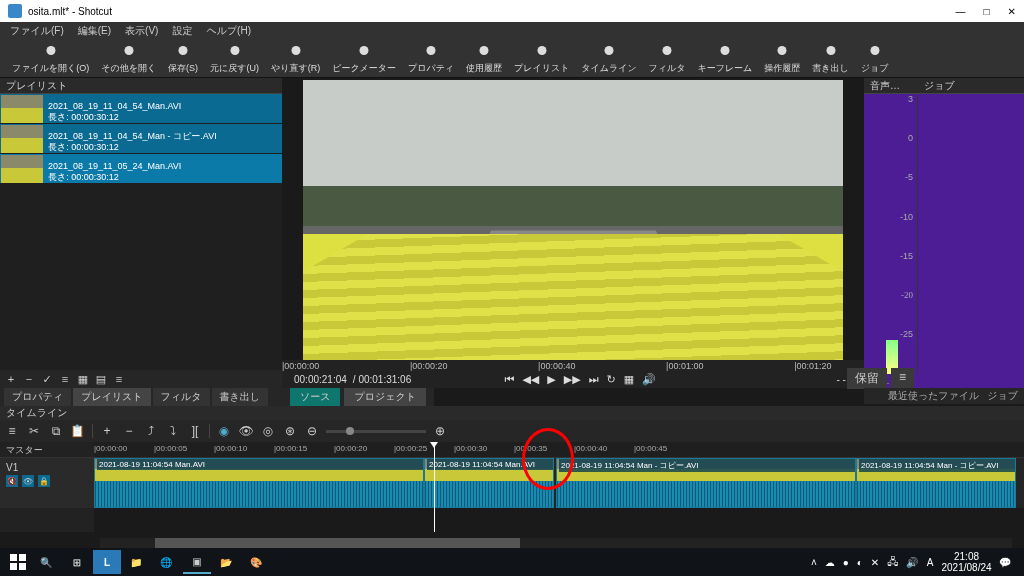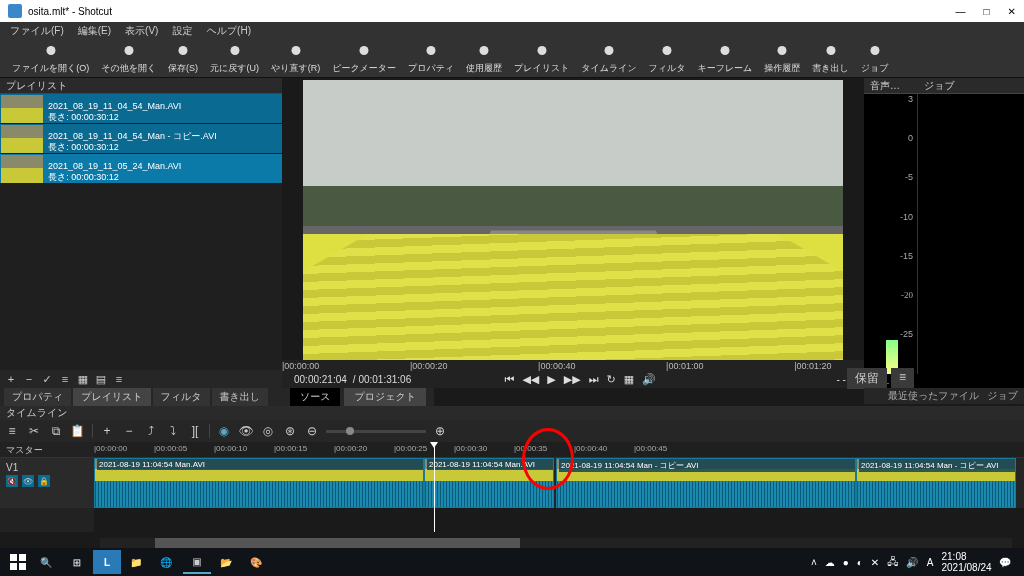--- a/index.html
+++ b/index.html
@@ -27,21 +27,21 @@
 .vid{width:540px;height:280px;background:#000;position:relative;overflow:hidden}
 .sky{position:absolute;inset:0;background:linear-gradient(#c8ccc9 0 38%,#4a5a42 38% 52%,#666 52% 55%,#dde040 55% 100%)}
 .road{position:absolute;left:34%;top:52%;width:32%;height:10%;background:#888;transform:perspective(200px) rotateX(45deg)}
 .hood{position:absolute;bottom:0;left:0;right:0;height:45%;background:repeating-linear-gradient(178deg,#e0e048 0 8px,#c8c838 8px 16px);clip-path:polygon(0 30%,12% 0,88% 0,100% 30%,100% 100%,0 100%)}
 .ruler{height:14px;background:#222;display:flex;align-items:center;padding:0 4px;color:#bbb;position:relative}
 .ruler span{position:absolute;font-size:9px}
 .transport{height:20px;background:#222;display:flex;align-items:center;padding:0 12px;gap:6px;color:#ddd}
 .transport .tc{font-size:10px}
 .transport .pbtns{margin-left:auto;margin-right:auto;display:flex;gap:8px;align-items:center}
 .transport .pbtns span{font-size:11px}
-.right{width:160px;background:#000000;display:flex}
+.right{width:160px;background:#4c1d95;display:flex}
 .meter{width:54px;display:flex;flex-direction:column}
 .meter-scale{flex:1;position:relative;border-right:1px solid #333}
 .meter-scale div{position:absolute;right:4px;font-size:9px;color:#aaa}
 .meter-bar{position:absolute;left:22px;width:12px;bottom:0;height:12%;background:linear-gradient(#8f8,#ff8)}
 .meter-lbl{text-align:center;padding:2px;font-size:9px;color:#888}
 .jobs{flex:1;display:flex;flex-direction:column}
 .toolstrip{height:18px;background:#262626;display:flex;align-items:center;padding:0 4px;gap:4px}
 .toolstrip span{width:14px;height:14px;display:inline-flex;align-items:center;justify-content:center;font-size:11px;color:#ccc}
 .tabs{height:18px;background:#262626;display:flex;align-items:center;padding:0 4px;gap:2px}
 .tab{padding:2px 8px;background:#333;font-size:10px}
@@ -70,23 +70,23 @@
 .playhead-tl{position:absolute;top:0;bottom:0;width:1px;background:#fff;left:340px}
 .playhead-tl::before{content:"";position:absolute;top:0;left:-4px;border:4px solid transparent;border-top:6px solid #fff}
 .circle{position:absolute;width:52px;height:62px;border:3px solid red;border-radius:50%;left:522px;top:428px;pointer-events:none;z-index:10}
 .scrollbar{height:12px;background:#222;margin:4px 6px}
 .scrollbar .thumb{height:100%;width:40%;background:#555;margin-left:6%}
 .taskbar{position:absolute;bottom:0;left:0;right:0;height:28px;background:#101318;display:flex;align-items:center;padding:0 4px}
 .taskbar .start{width:28px;height:24px;display:flex;align-items:center;justify-content:center}
 .taskbar .start svg{width:16px;height:16px;fill:#fff}
 .taskbar .ticon{width:28px;height:24px;display:flex;align-items:center;justify-content:center;margin:0 1px}
 .taskbar .tray{margin-left:auto;display:flex;align-items:center;gap:8px;color:#fff;font-size:9px;padding-right:8px}
-.taskbar .tray .clock{text-align:left;line-height:1.1}
+.taskbar .tray .clock{text-align:center;line-height:1.1}
 .src-tabs{height:18px;background:#262626;display:flex;align-items:center;padding:0 8px;gap:4px}
-.src-tabs span{padding:2px 10px;font-size:10px;background:#000000}
+.src-tabs span{padding:2px 10px;font-size:10px;background:#0f766e}
 .btn-pending{position:absolute;right:110px;top:368px;display:flex;gap:4px}
 .btn-pending span{padding:2px 8px;background:#3a3a3a;font-size:12px}
 </style>
 </head>
 <body>
 
 <div class="titlebar">
   <div class="logo"></div>
   <span>osita.mlt* - Shotcut</span>
   <div class="wnd-btns">

